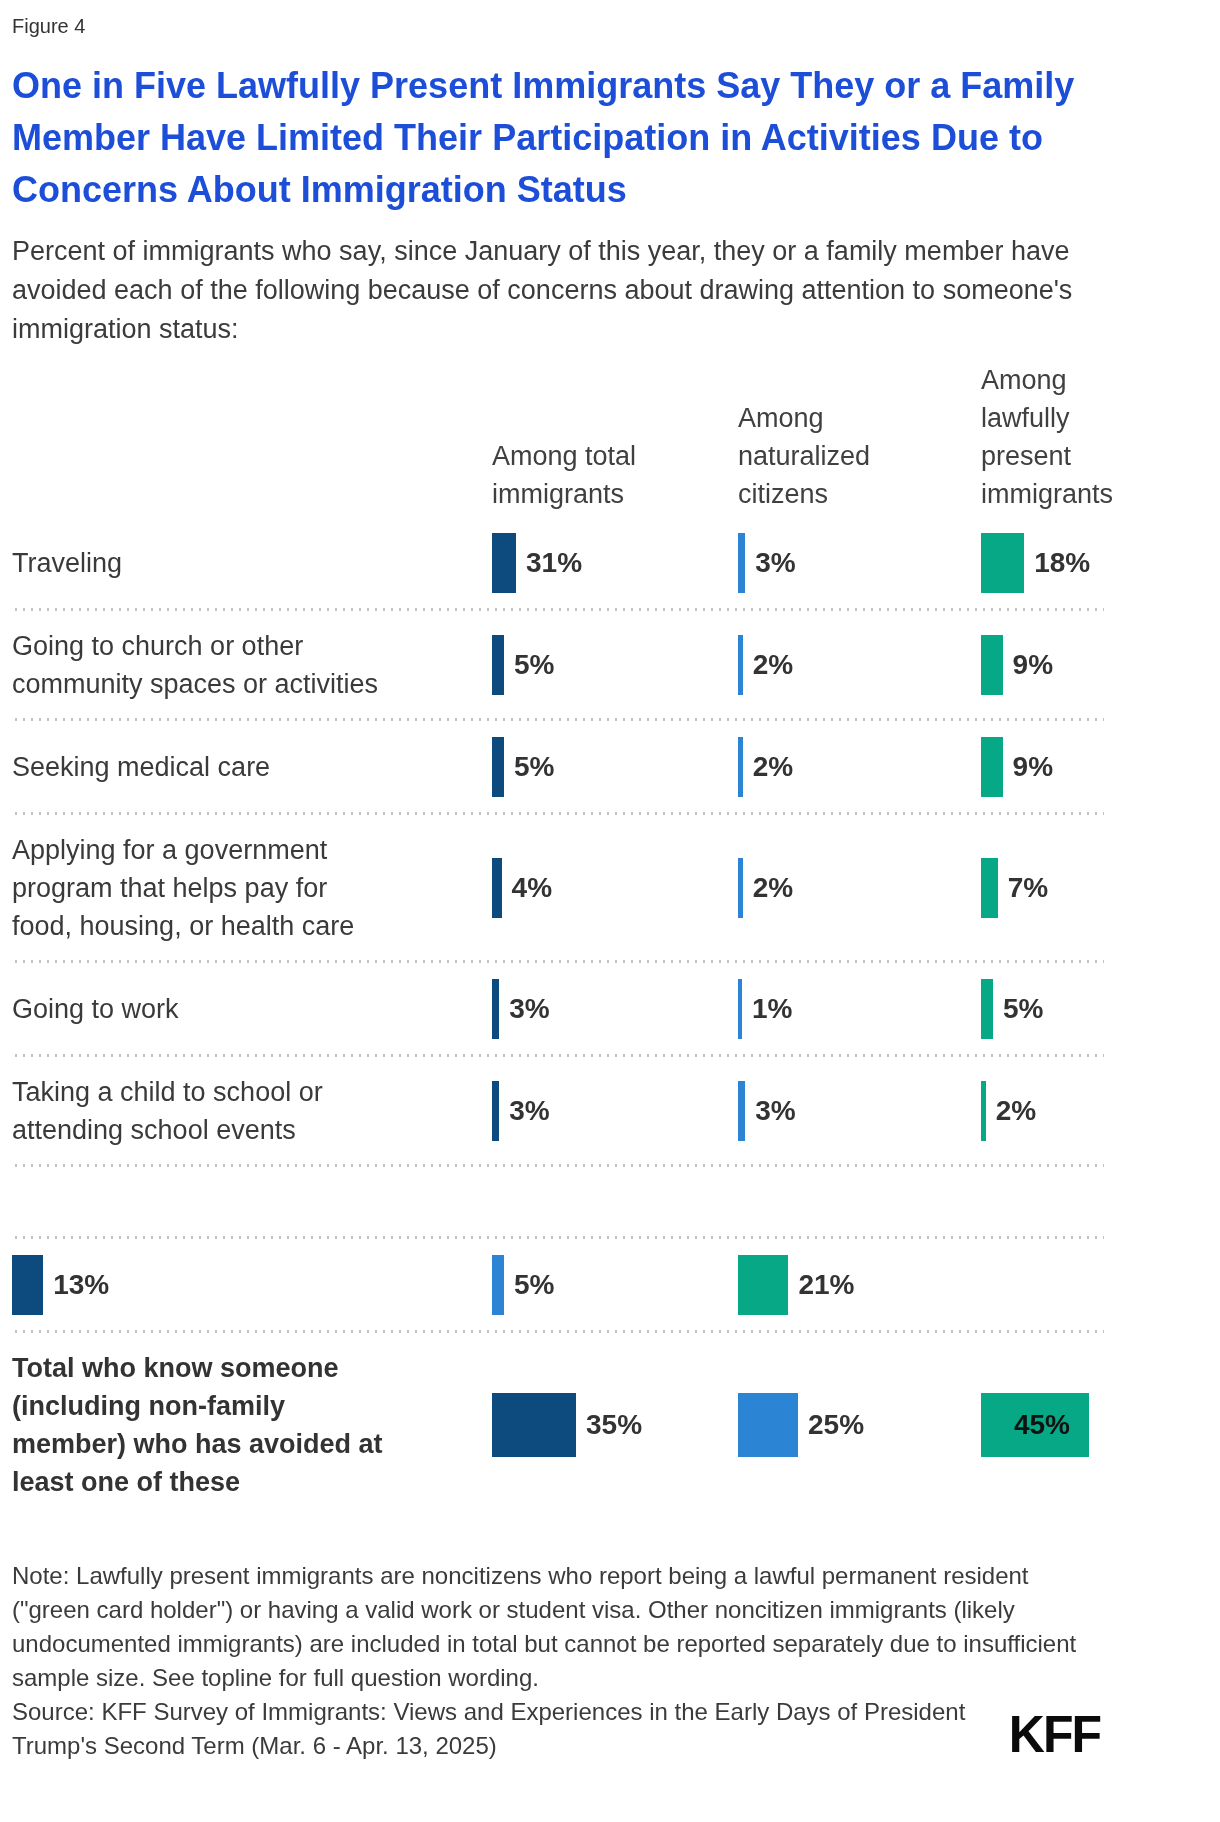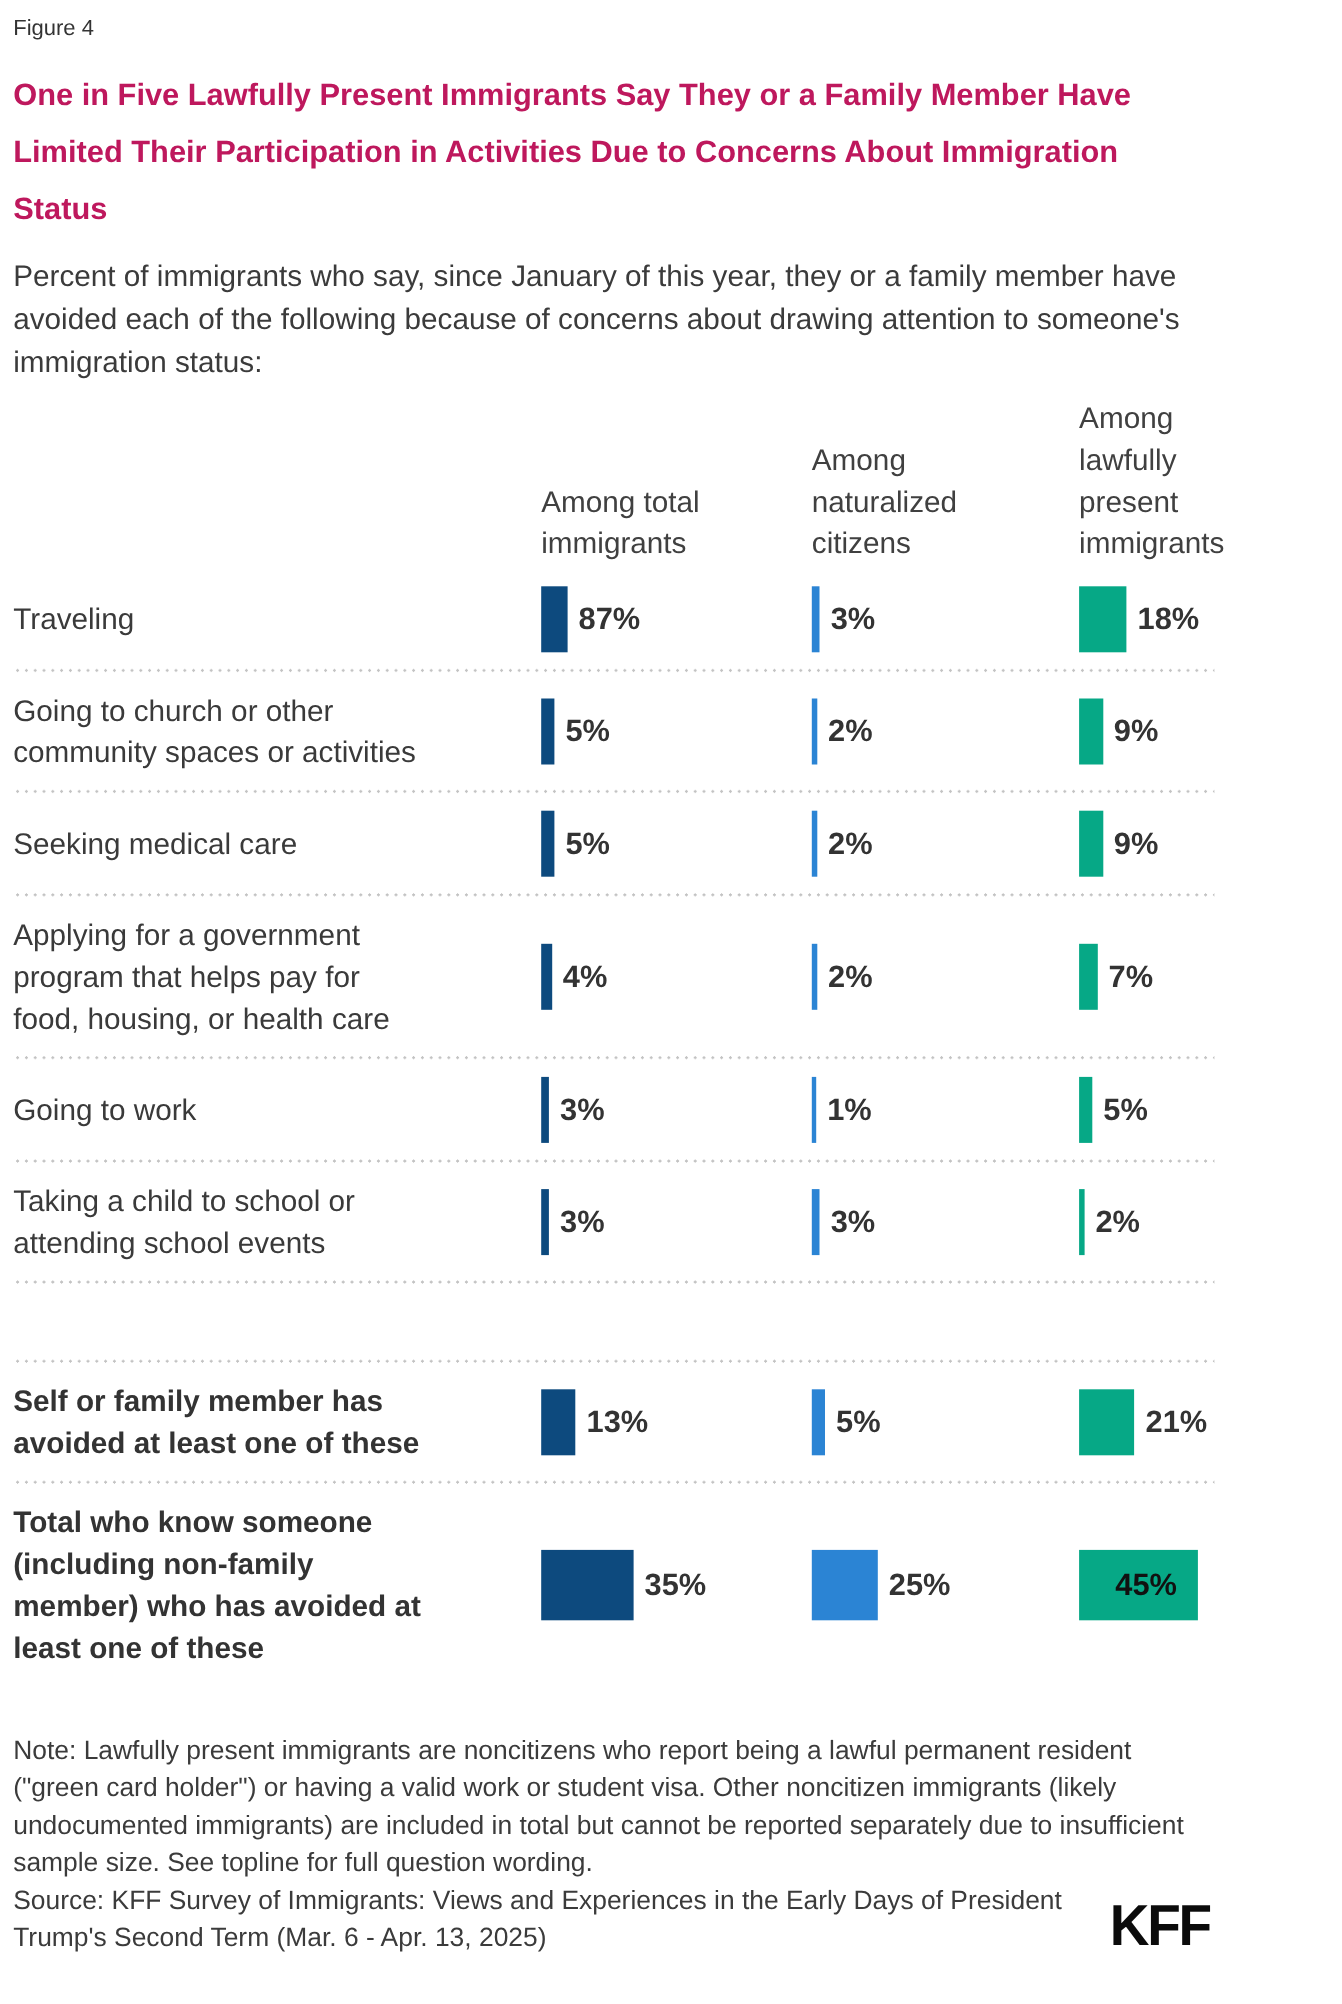--- a/index.html
+++ b/index.html
@@ -14,24 +14,24 @@
   }
   .page { padding: 14px 12px 0 12px; width: 1116px; }
 
   .figure-label {
     font-size: 20px;
     line-height: 24px;
     color: #333333;
   }
   .title {
     margin-top: 22px;
-    font-size: 28px;
+    font-size: 36px;
     line-height: 52px;
     font-weight: 700;
-    color: #be185d;
+    color: #1d4ed8;
     max-width: 1110px;
   }
   .subtitle {
     margin-top: 16px;
     font-size: 27px;
     line-height: 39px;
     color: #3b3b3b;
     max-width: 1100px;
   }
 
@@ -156,21 +156,21 @@
 lawfully
 present
 immigrants</div>
     </div>
 
     <div>
         <div class="grid-cols row">
           <div class="row-label">Traveling</div>
           <div class="cell">
             <div class="bar" style="background-color: rgb(13, 74, 126); width: 24px;"></div>
-            <span class="val">87%</span>
+            <span class="val">31%</span>
           </div>
           <div class="cell">
             <div class="bar" style="background-color: rgb(43, 132, 212); width: 7.2px;"></div>
             <span class="val">3%</span>
           </div>
           <div class="cell">
             <div class="bar" style="background-color: rgb(6, 168, 134); width: 43.2px;"></div>
             <span class="val">18%</span>
           </div>
         </div>
@@ -248,22 +248,20 @@
             <div class="bar" style="background-color: rgb(43, 132, 212); width: 7.2px;"></div>
             <span class="val">3%</span>
           </div>
           <div class="cell">
             <div class="bar" style="background-color: rgb(6, 168, 134); width: 4.8px;"></div>
             <span class="val">2%</span>
           </div>
         </div>
         <div class="gap-row"></div>
         <div class="grid-cols row bold">
-          <div class="row-label">Self or family member has
-avoided at least one of these</div>
           <div class="cell">
             <div class="bar" style="background-color: rgb(13, 74, 126); width: 31.2px;"></div>
             <span class="val">13%</span>
           </div>
           <div class="cell">
             <div class="bar" style="background-color: rgb(43, 132, 212); width: 12px;"></div>
             <span class="val">5%</span>
           </div>
           <div class="cell">
             <div class="bar" style="background-color: rgb(6, 168, 134); width: 50.4px;"></div>

